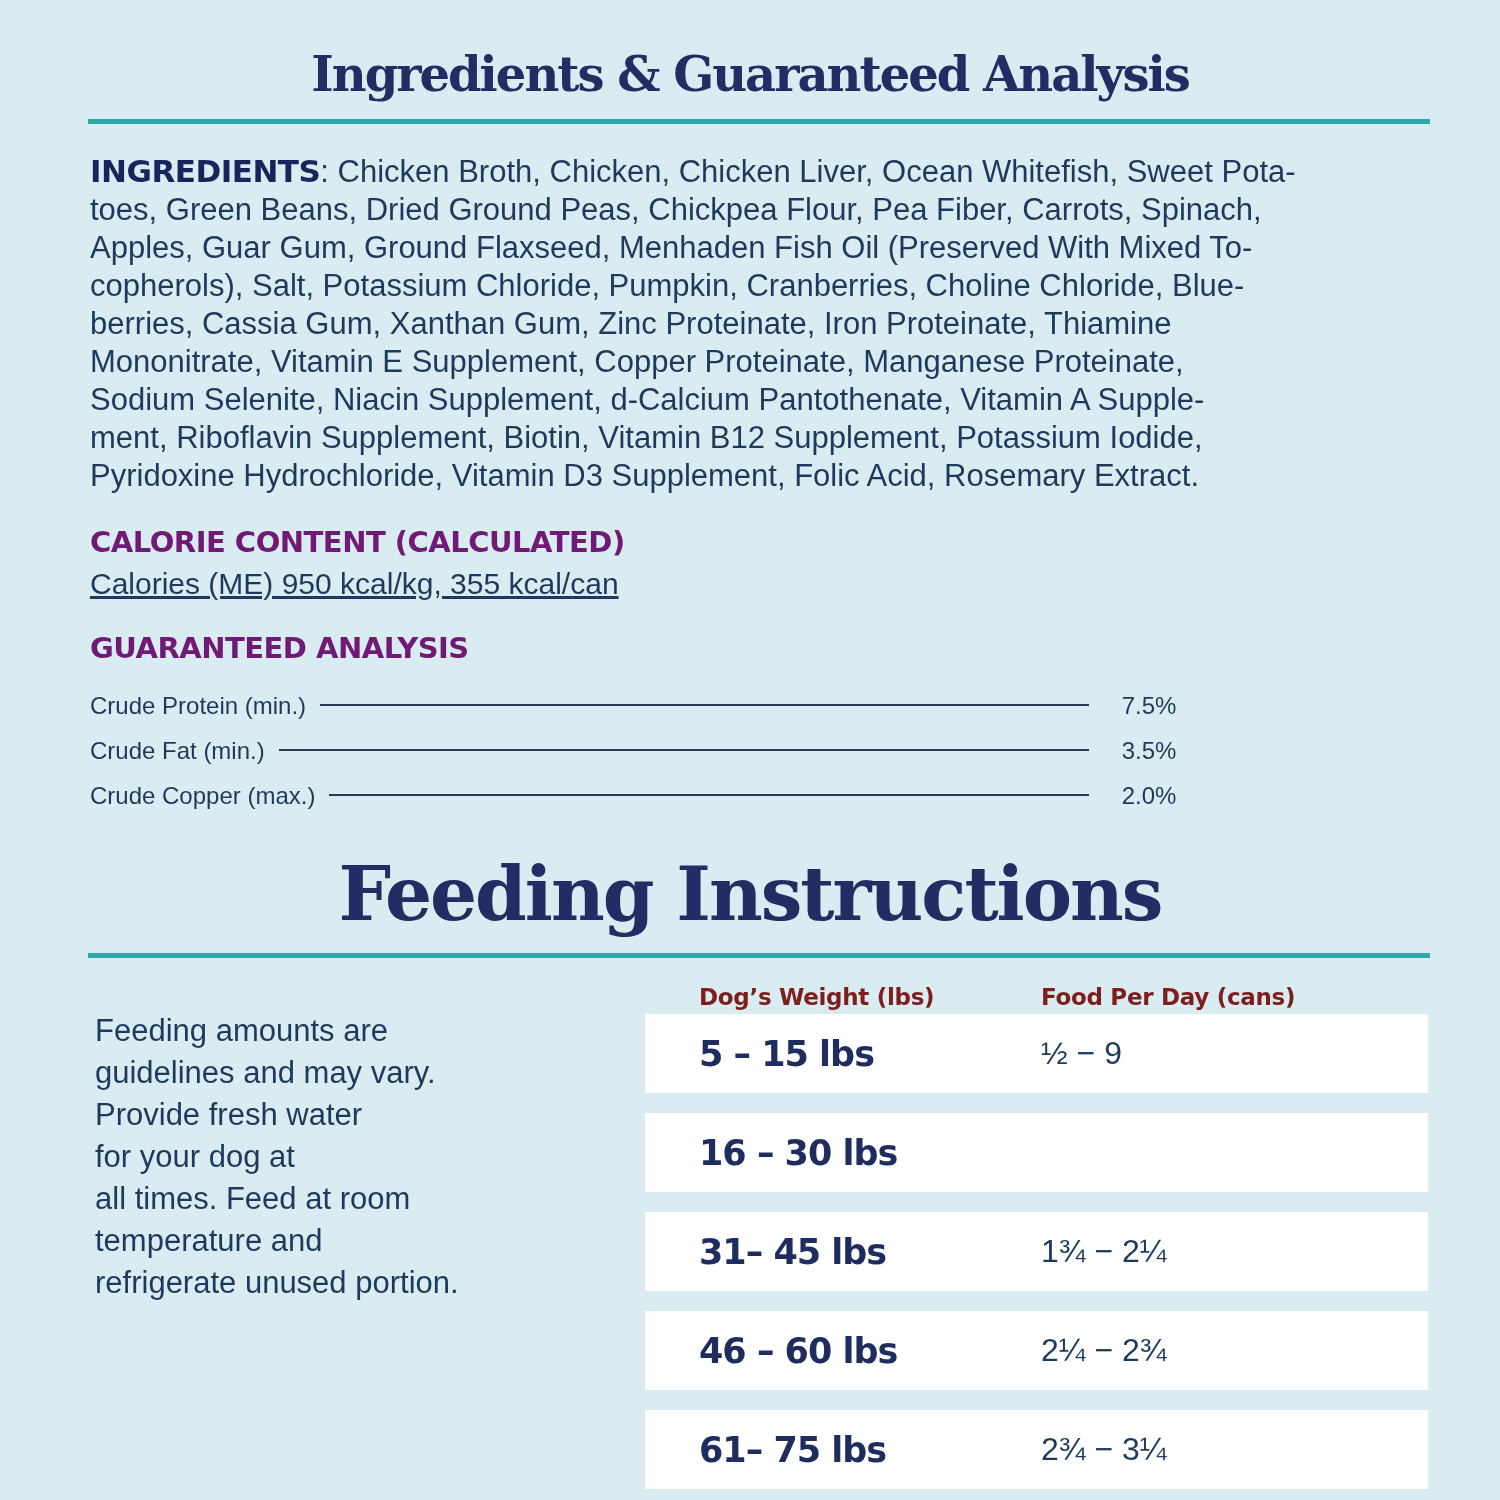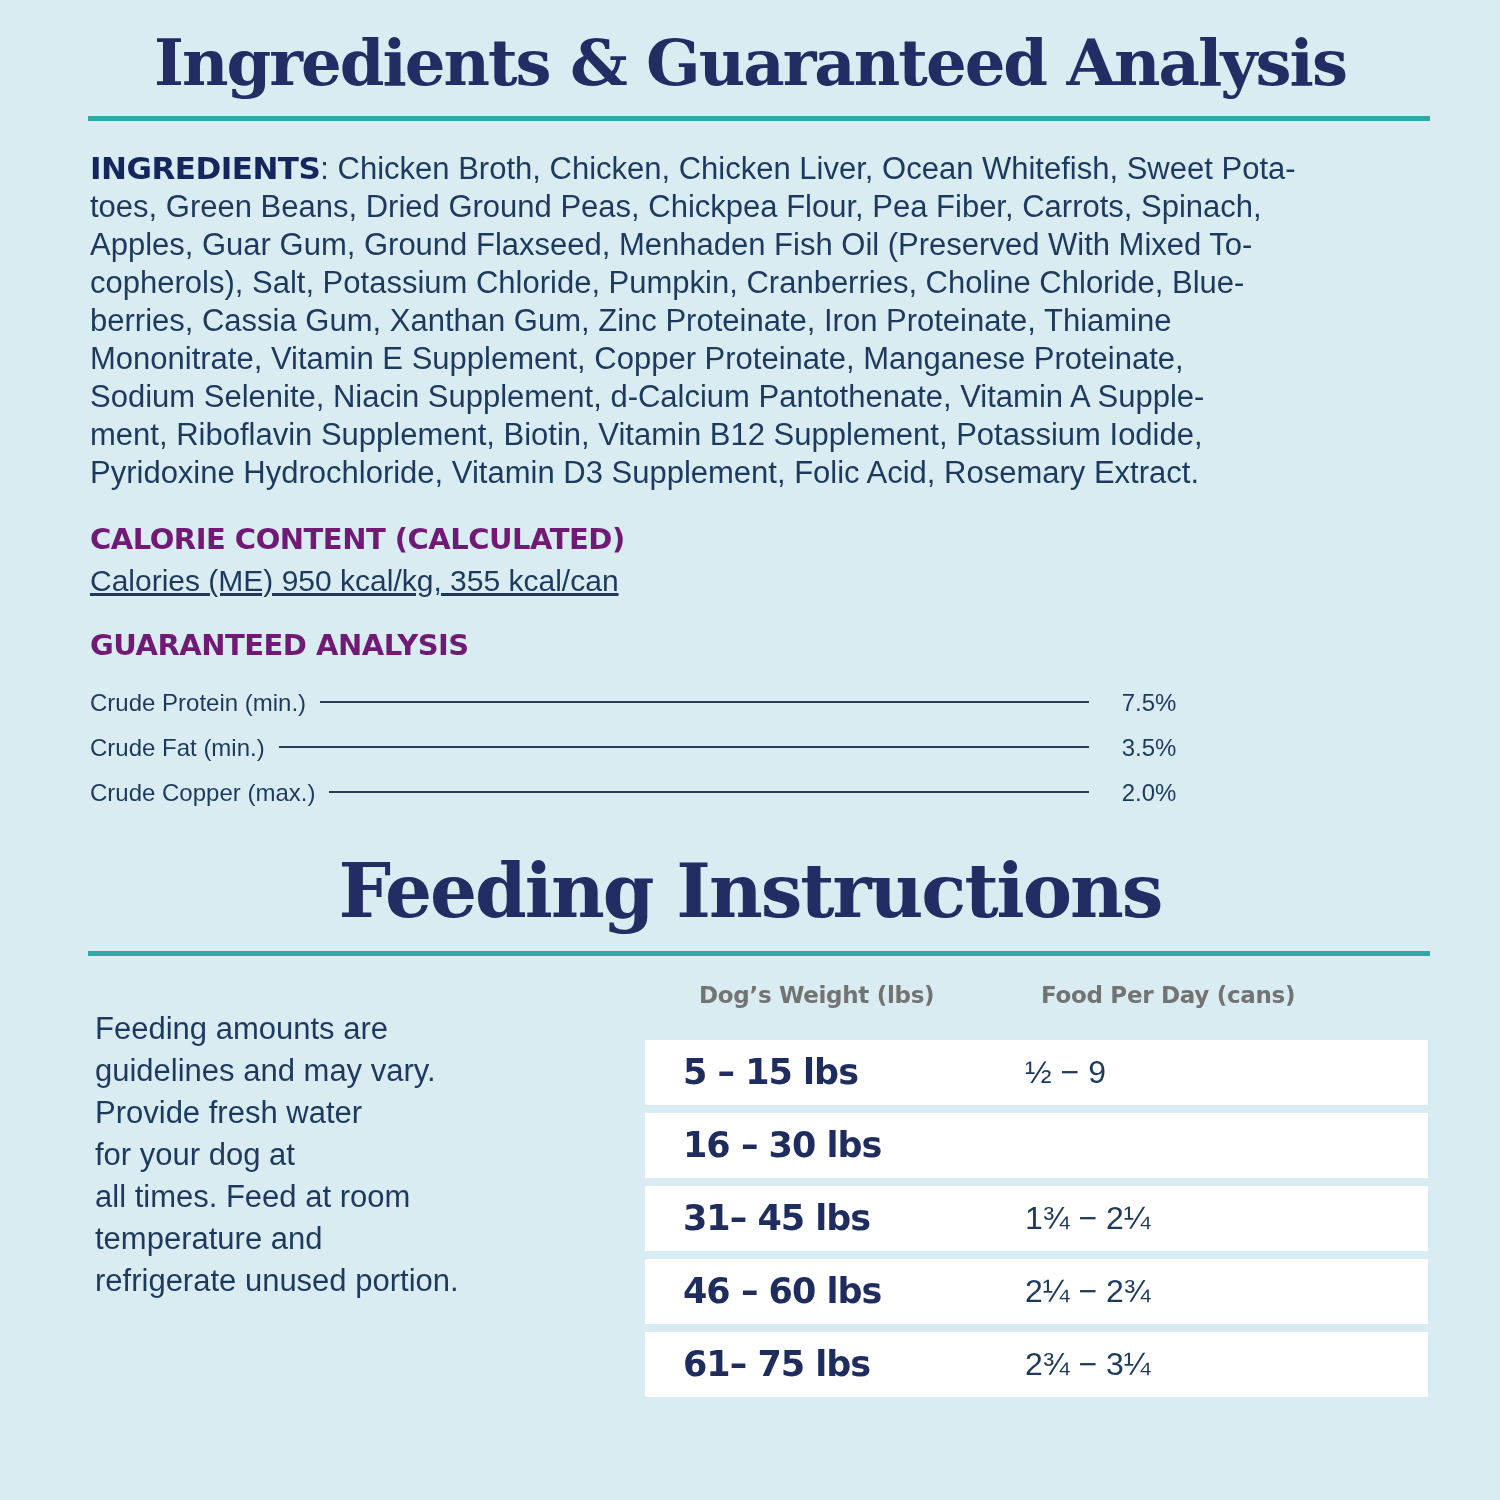--- a/index.html
+++ b/index.html
@@ -14,21 +14,21 @@
   }
   .serif-title{
     font-family:"DejaVu Serif",serif;
     font-weight:700;
     color:#232d64;
     text-align:center;
     letter-spacing:-2px;
     line-height:1.1;
     margin:0;
   }
-  #title-ingredients{padding-top:28px;font-size:64px;}
+  #title-ingredients{padding-top:48px;font-size:48px;}
   #title-feeding{margin-top:44px;font-size:74px;}
   .rule{
     height:5px;
     background:#2fa8a8;
     border:none;
     margin:18px 70px 0 88px;
   }
   
   .ingredients{
     margin:28px 60px 0 90px;
@@ -84,32 +84,32 @@
     flex:none;
   }
   .feed-table{flex:1;margin-left:80px;}
   .table-header{
     display:grid;
     grid-template-columns:342px 1fr;
     padding-left:54px;
     font-family:"DejaVu Sans",sans-serif;
     font-weight:700;
     font-size:23px;
-    color:#737373;
-    margin-bottom:32px;
+    color:#7f1d1d;
+    margin-bottom:4px;
     letter-spacing:-0.3px;
   }
   .feed-row{
     display:grid;
     grid-template-columns:342px 1fr;
-    padding-left:38px;
+    padding-left:54px;
     align-items:center;
     background:#ffffff;
-    height:65px;
-    margin-bottom:8px;
+    height:79px;
+    margin-bottom:20px;
   }
   .feed-weight{
     font-family:"DejaVu Sans",sans-serif;
     font-weight:700;
     font-size:35px;
     color:#1e2d5e;
     letter-spacing:-1px;
   }
   .feed-food{font-size:32px;color:#1d3a5e;}
 </style>

